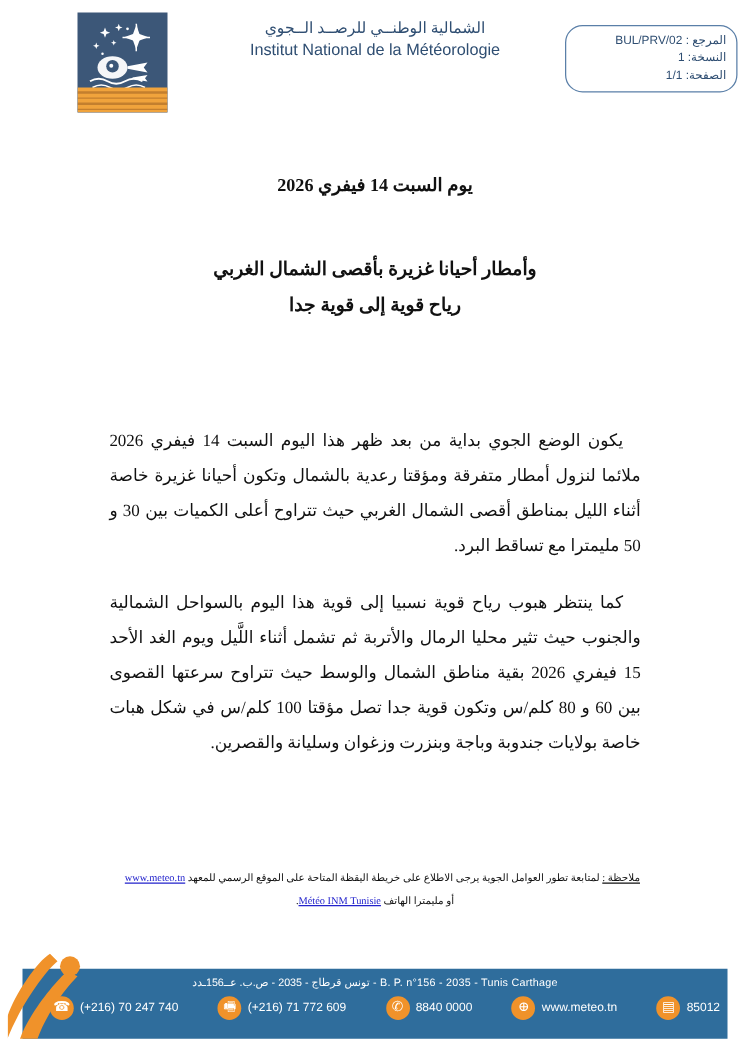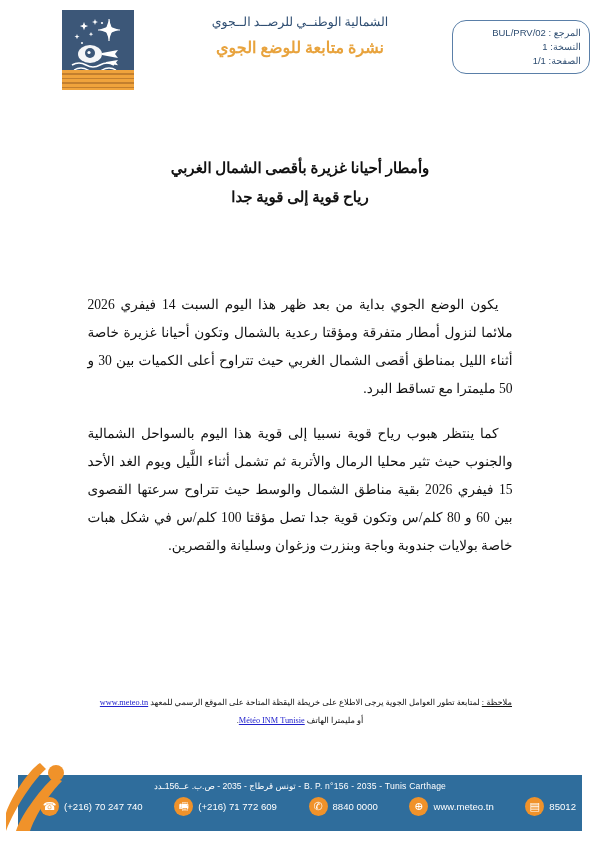--- a/index.html
+++ b/index.html
@@ -269,39 +269,40 @@
       <div class="logo-stripes">
         <div></div>
           <div></div>
           <div></div>
           <div></div>
       </div>
     </div>
 
     <div class="header-titles">
       <div class="title-ar">الشمالية الوطنــي للرصــد الــجوي</div>
-      <div class="title-bulletin">نشرة متابعة للوضع الجوي</div>
+      <div class="title-fr">Institut National de la Météorologie</div>
     </div>
 
     <div class="ref-box">
       <div>
         <span>المرجع :</span>
         <span class="val">BUL/PRV/02</span>
       </div>
       <div>
         <span>النسخة:</span>
         <span class="val">1</span>
       </div>
       <div>
         <span>الصفحة:</span>
         <span class="val">1/1</span>
       </div>
     </div>
   </div>
 
+  <div class="doc-date">يوم السبت 14 فيفري 2026</div>
 
   <div class="headline">
     <div>وأمطار أحيانا غزيرة بأقصى الشمال الغربي</div>
     <div>رياح قوية إلى قوية جدا</div>
   </div>
 
   <div class="body-copy para-block">
     <p>يكون الوضع الجوي بداية من بعد ظهر هذا اليوم السبت 14 فيفري 2026 ملائما لنزول أمطار متفرقة ومؤقتا رعدية بالشمال وتكون أحيانا غزيرة خاصة أثناء الليل بمناطق أقصى الشمال الغربي حيث تتراوح أعلى الكميات بين 30 و 50 مليمترا مع تساقط البرد.</p>
     <p>كما ينتظر هبوب رياح قوية نسبيا إلى قوية هذا اليوم بالسواحل الشمالية والجنوب حيث تثير محليا الرمال والأتربة ثم تشمل أثناء اللَّيل ويوم الغد الأحد 15 فيفري 2026 بقية مناطق الشمال والوسط حيث تتراوح سرعتها القصوى بين 60 و 80 كلم/س وتكون قوية جدا تصل مؤقتا 100 كلم/س في شكل هبات خاصة بولايات جندوبة وباجة وبنزرت وزغوان وسليانة والقصرين.</p>
   </div>

